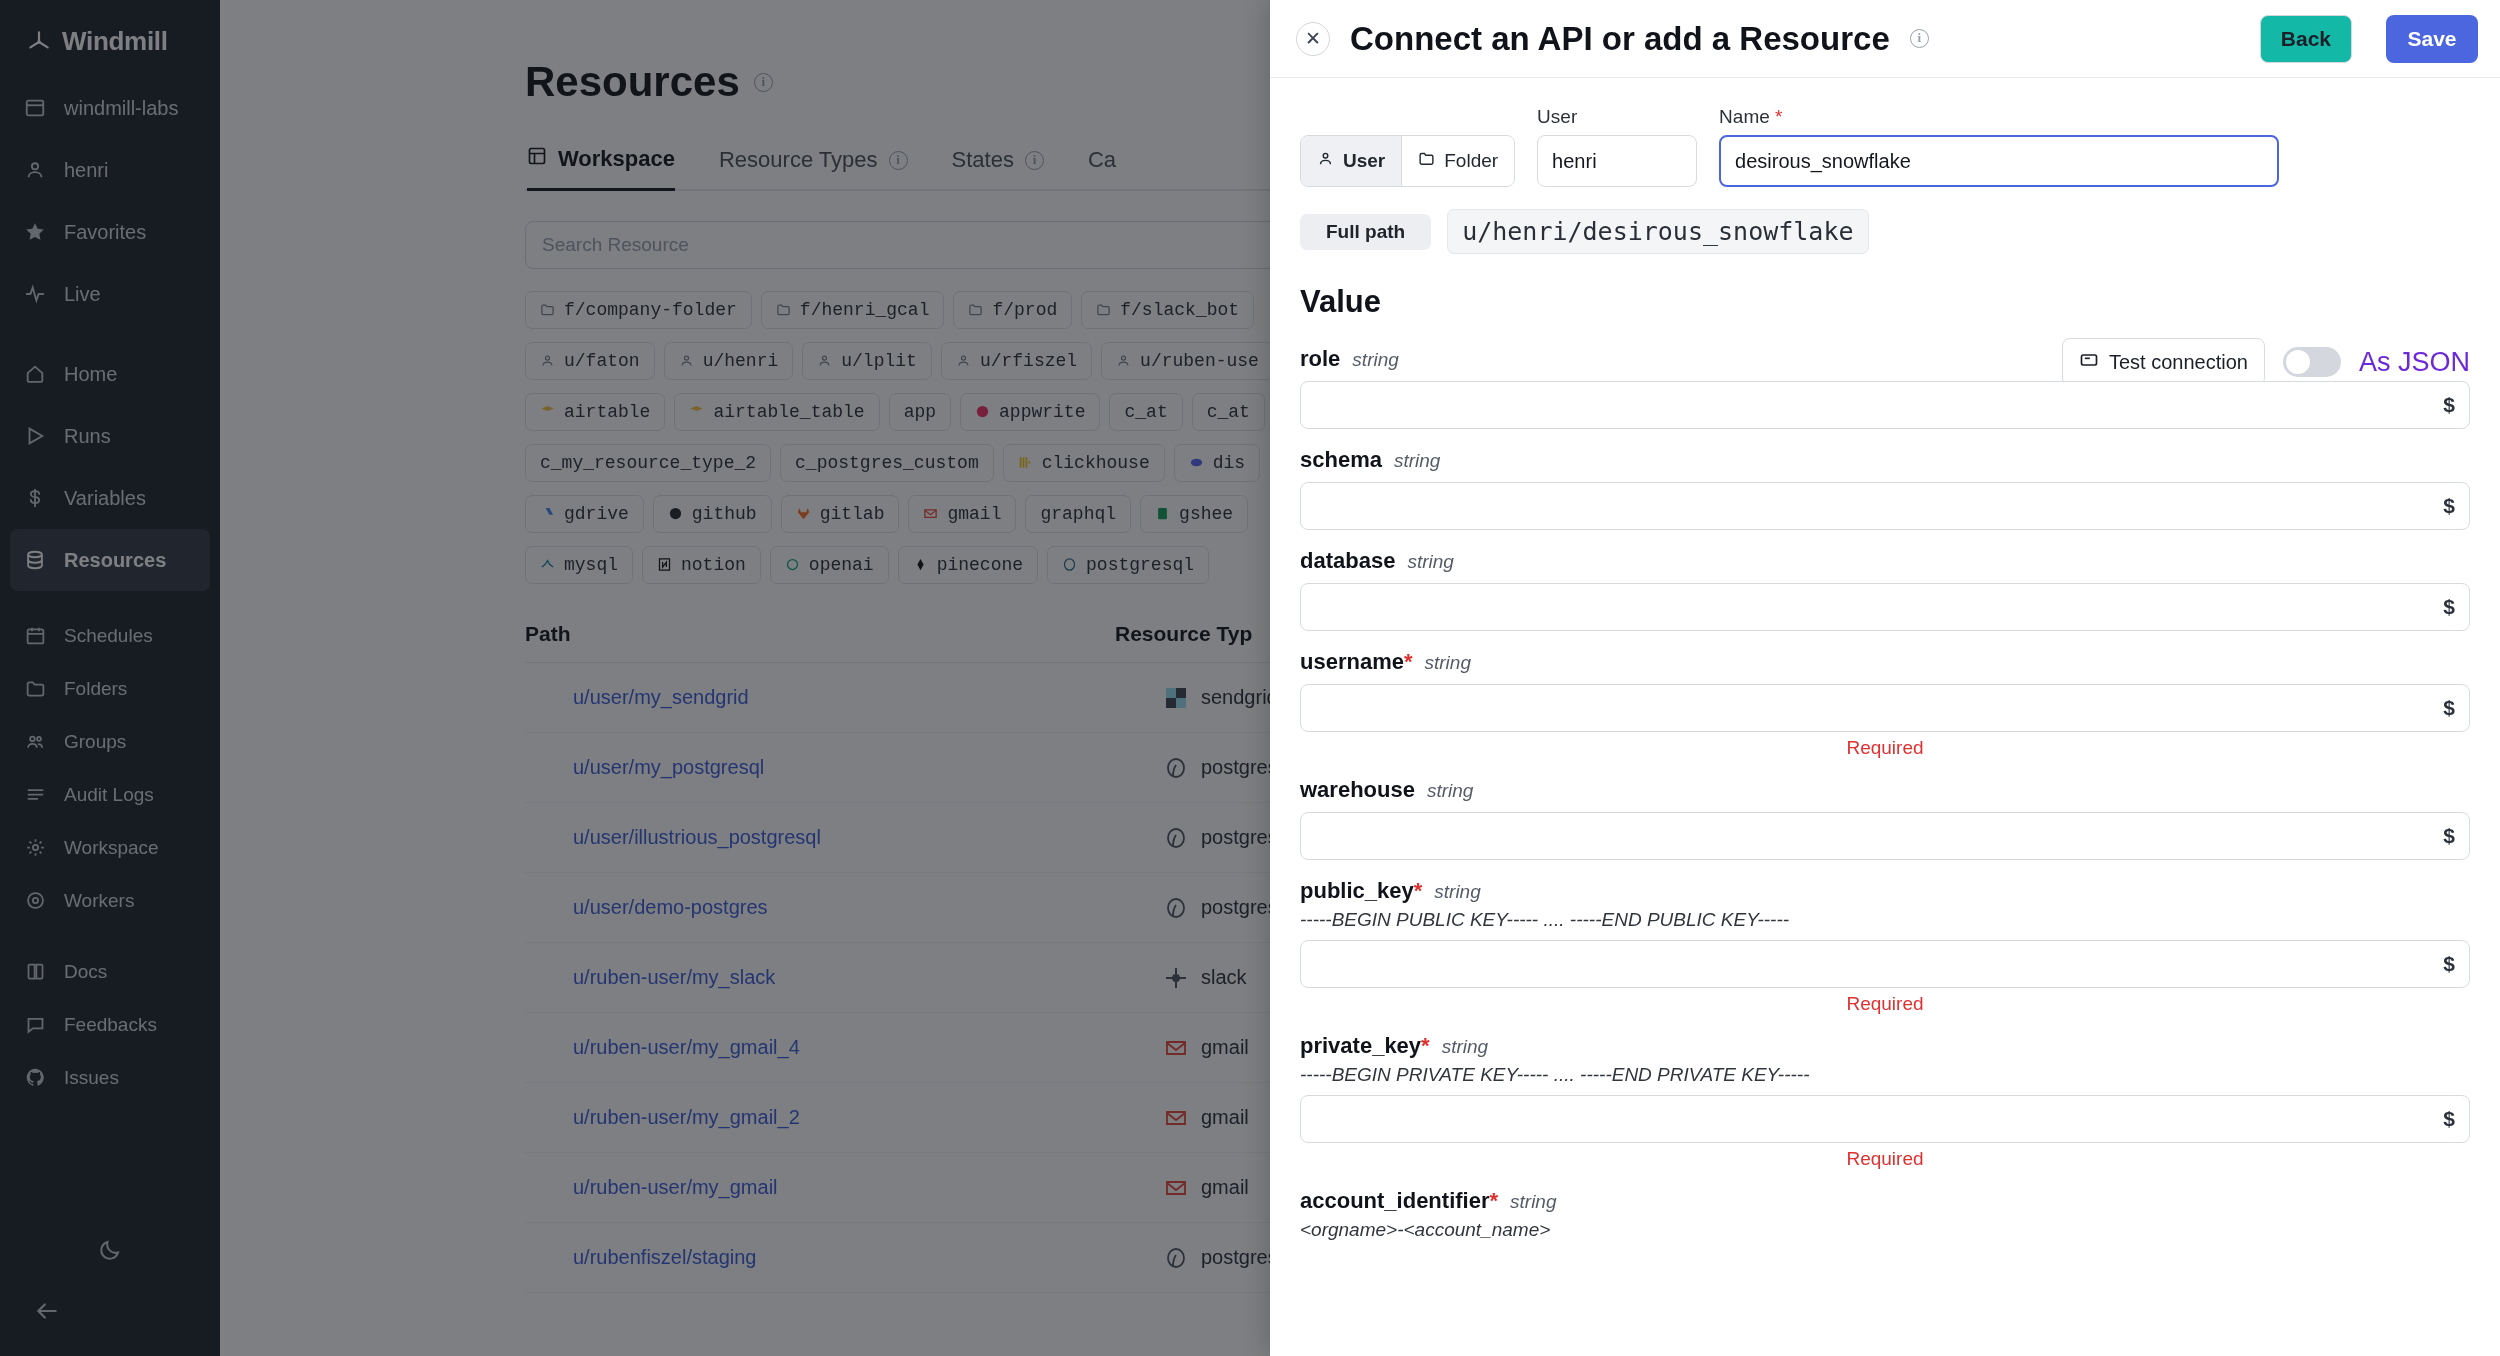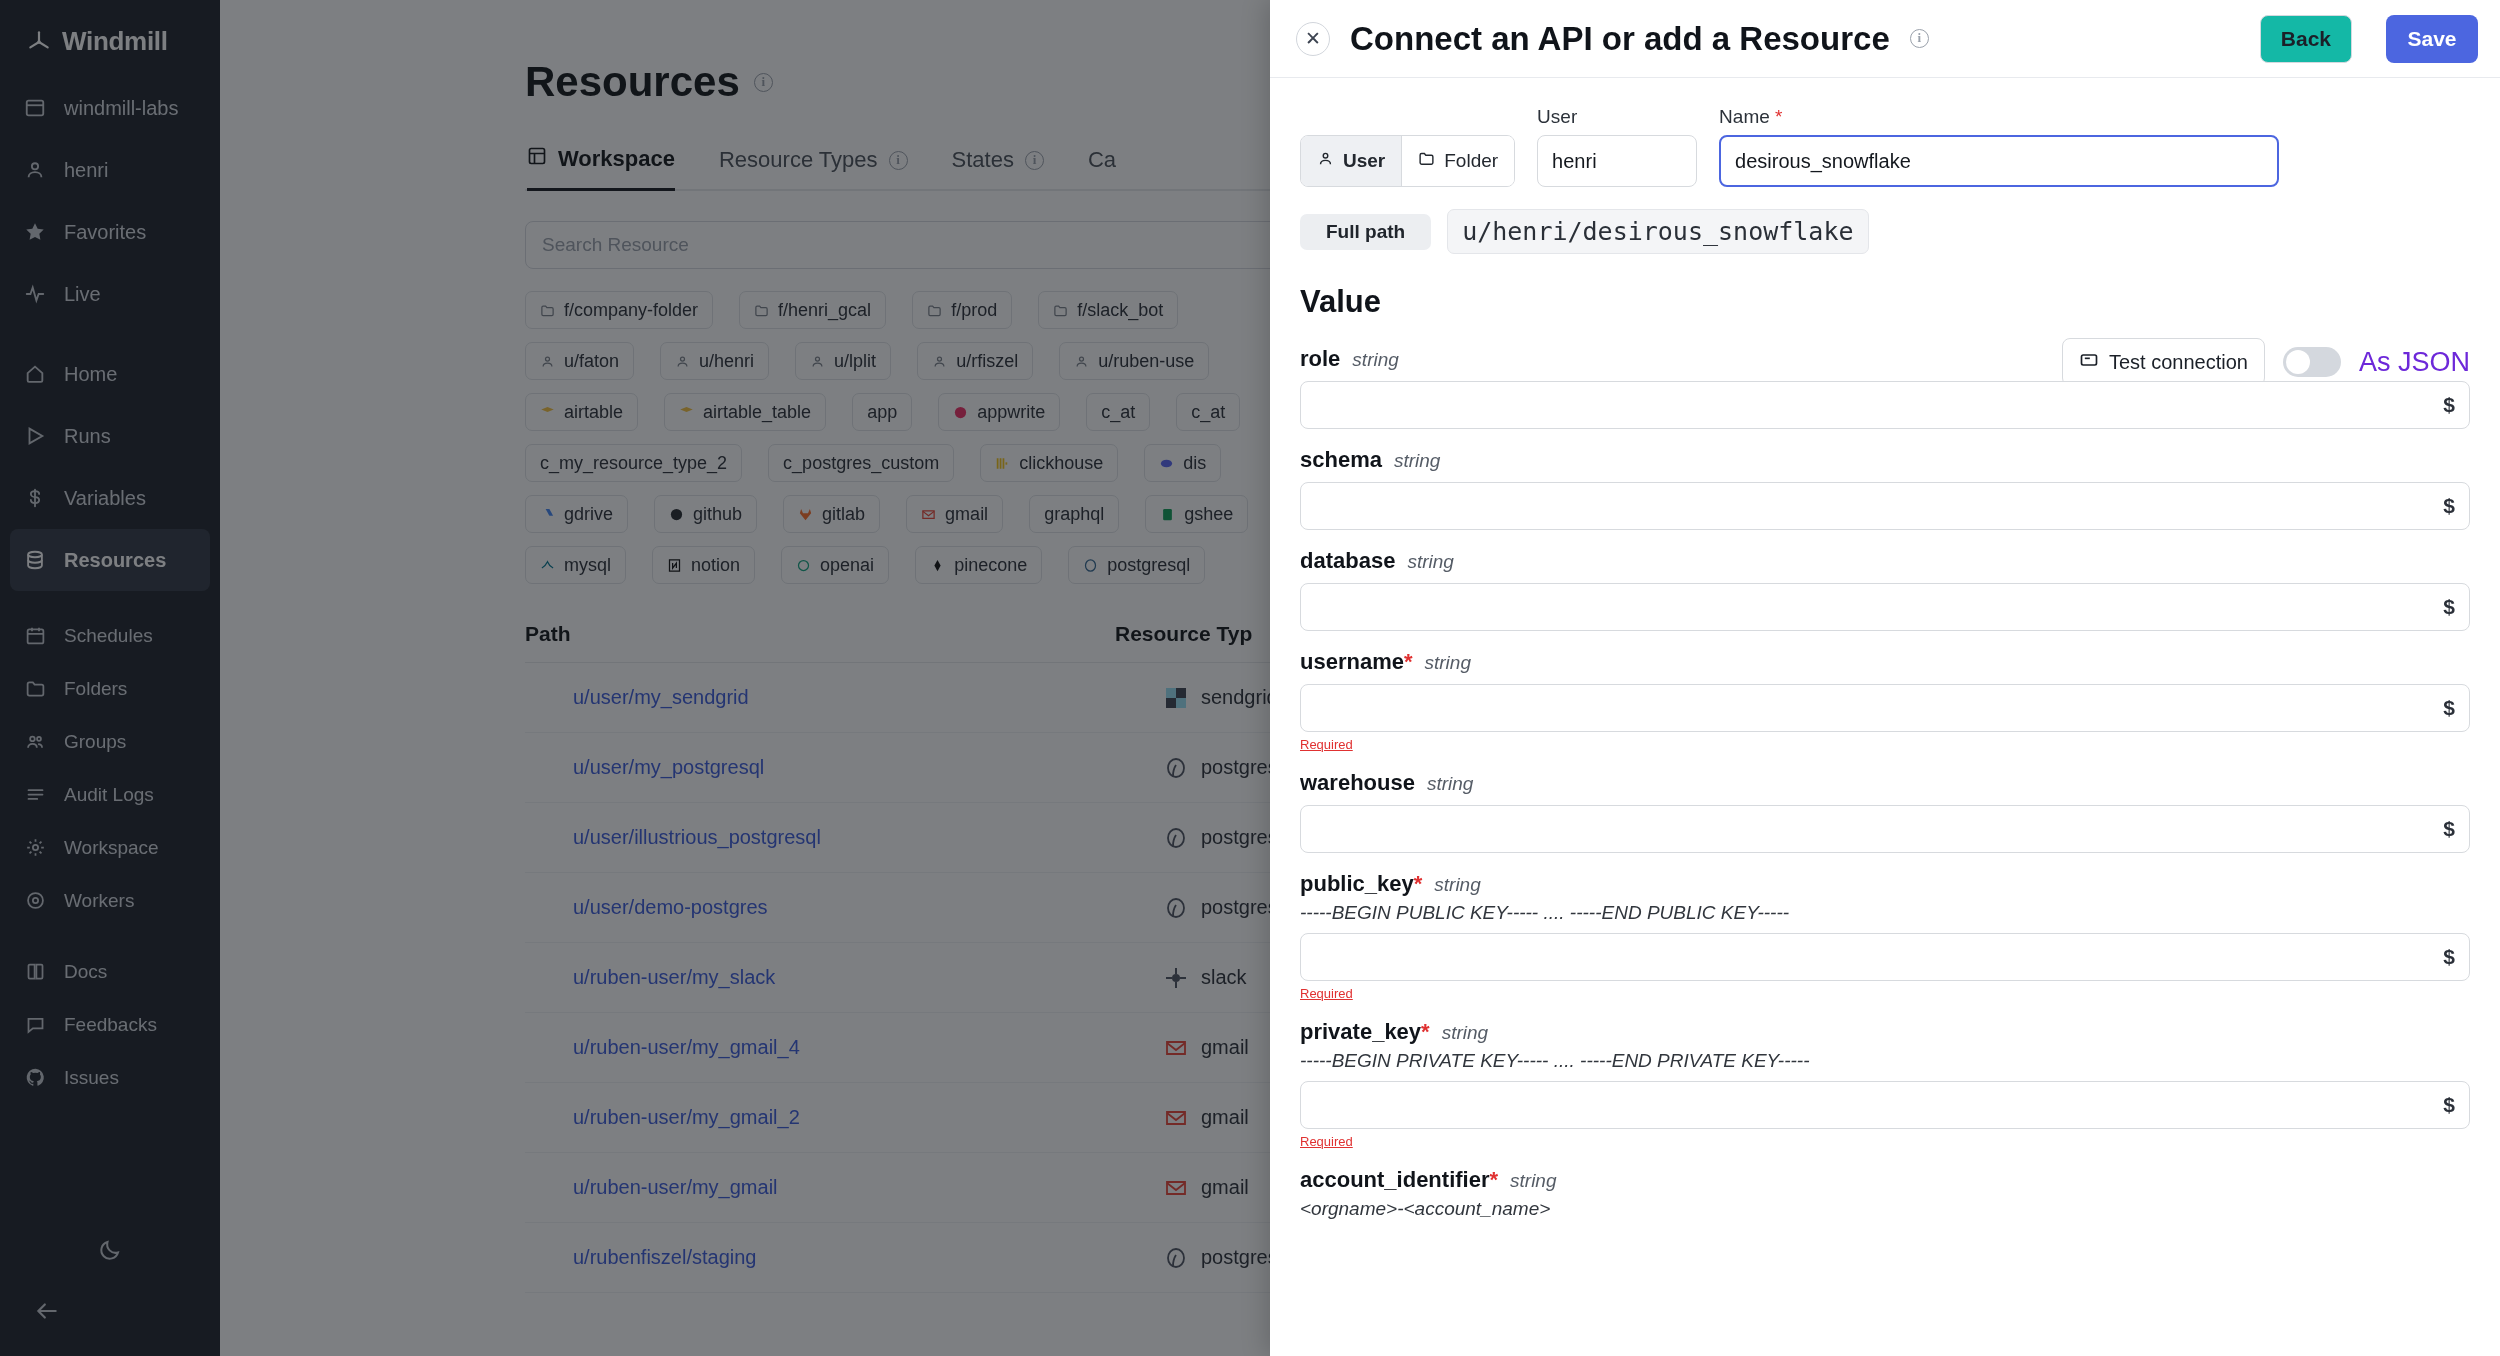--- a/index.html
+++ b/index.html
@@ -95,21 +95,21 @@
   .tab.active { color: #111418; font-weight: 600; border-bottom: 3px solid #14181d; margin-bottom: -2px; }
   .search-box {
     margin: 30px 0 0 275px;
     width: 900px; height: 48px;
     border: 1.5px solid #d7dadf; border-radius: 8px;
     display: flex; align-items: center;
     padding: 0 16px;
     font-size: 19px; color: #9aa1ab;
   }
   .chips { margin-left: 275px; margin-top: 22px; width: 1020px; }
-  .chip-row { display: flex; gap: 26px; margin-bottom: 13px; flex-wrap: nowrap; }
+  .chip-row { display: flex; gap: 9px; margin-bottom: 13px; flex-wrap: nowrap; font-family: Liberation Mono, monospace; }
   .chip {
     display: inline-flex; align-items: center; gap: 8px;
     height: 38px; padding: 0 14px;
     border: 1.5px solid #dfe2e6; border-radius: 7px;
     font-size: 18px; color: #2b3038;
     background: #fff; white-space: nowrap;
   }
   .chip .dot { width: 16px; height: 16px; display:inline-block; }
 
   .table-head {
@@ -241,21 +241,21 @@
   .f-desc { font-size: 19px; font-style: italic; color: #31363d; margin-top: 5px; }
   .f-input {
     margin-top: 9px;
     height: 48px;
     border: 1.5px solid #d7dade; border-radius: 8px;
     background: #fff;
     display: flex; align-items: center; justify-content: flex-end;
     padding-right: 14px;
   }
   .dollar { font-size: 21px; color: #2b3039; font-weight: 600; }
-  .f-err { font-size: 13px; color: #e03131; text-align: left; margin-top: 5px; text-decoration: underline; }
+  .f-err { font-size: 19px; color: #e03131; text-align: center; margin-top: 5px; }
 
   .scrollarea {
     position: absolute;
     left: 30px; right: 30px; top: 250px; bottom: 0;
     overflow: hidden;
   }
 </style>
 </head>
 <body>
 

